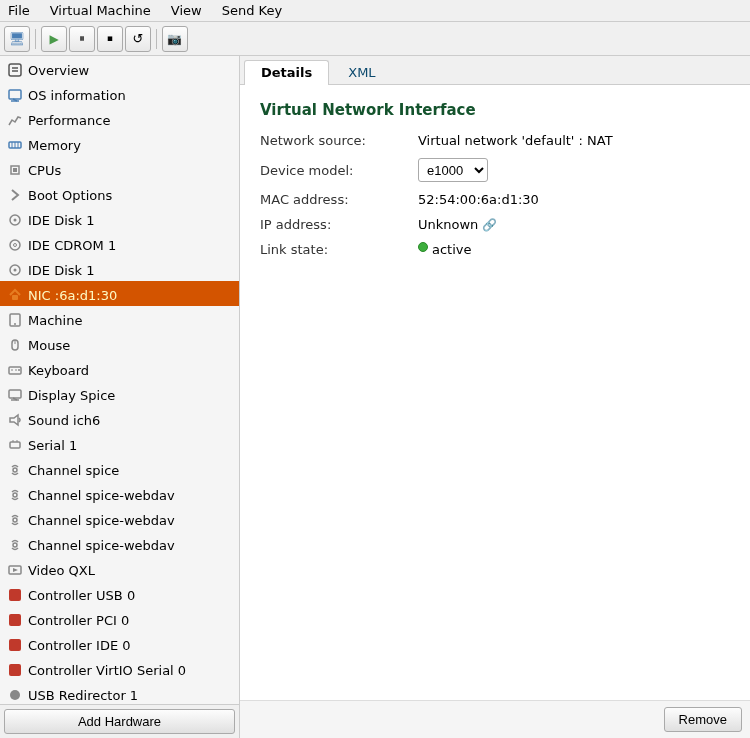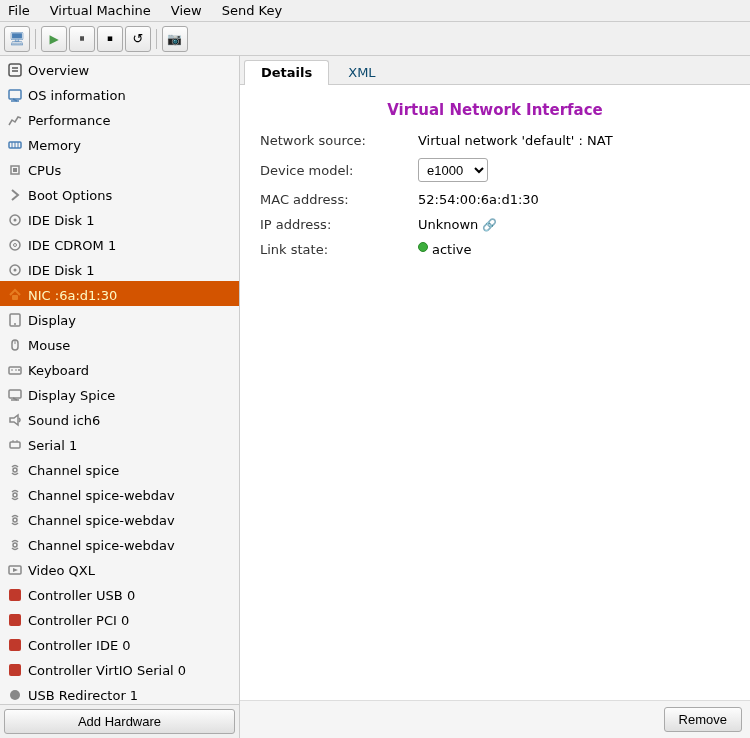--- a/index.html
+++ b/index.html
@@ -150,22 +150,21 @@
 
     
     .detail-content {
       padding: 16px 20px;
       flex: 1;
     }
     .detail-title {
       font-size: 15px;
       font-weight: bold;
       margin-bottom: 14px;
-      color: #a21caf;
-      text-align: center;
+      color: #14532d;
     }
     .detail-row {
       display: flex;
       align-items: center;
       margin-bottom: 10px;
     }
     .detail-label {
       min-width: 150px;
       margin-right: 8px;
       color: #333;
@@ -382,21 +381,21 @@
           </span>
           <span>NIC :6a:d1:30</span>
         </div>
         <div class="sidebar-item">
           <span class="icon icon-tablet">
             <svg width="14" height="14" viewBox="0 0 14 14">
               <rect x="2" y="1" width="10" height="12" fill="none" stroke="#888" stroke-width="1.5" rx="1"></rect>
               <line x1="7" y1="11" x2="7" y2="11" stroke="#888" stroke-width="2" stroke-linecap="round"></line>
             </svg>
           </span>
-          <span>Display</span>
+          <span>Machine</span>
         </div>
         <div class="sidebar-item">
           <span class="icon icon-mouse">
             <svg width="14" height="14" viewBox="0 0 14 14">
               <rect x="4" y="2" width="6" height="10" fill="none" stroke="#888" stroke-width="1.5" rx="3"></rect>
               <line x1="7" y1="2" x2="7" y2="6" stroke="#888" stroke-width="1"></line>
             </svg>
           </span>
           <span>Mouse</span>
         </div>

